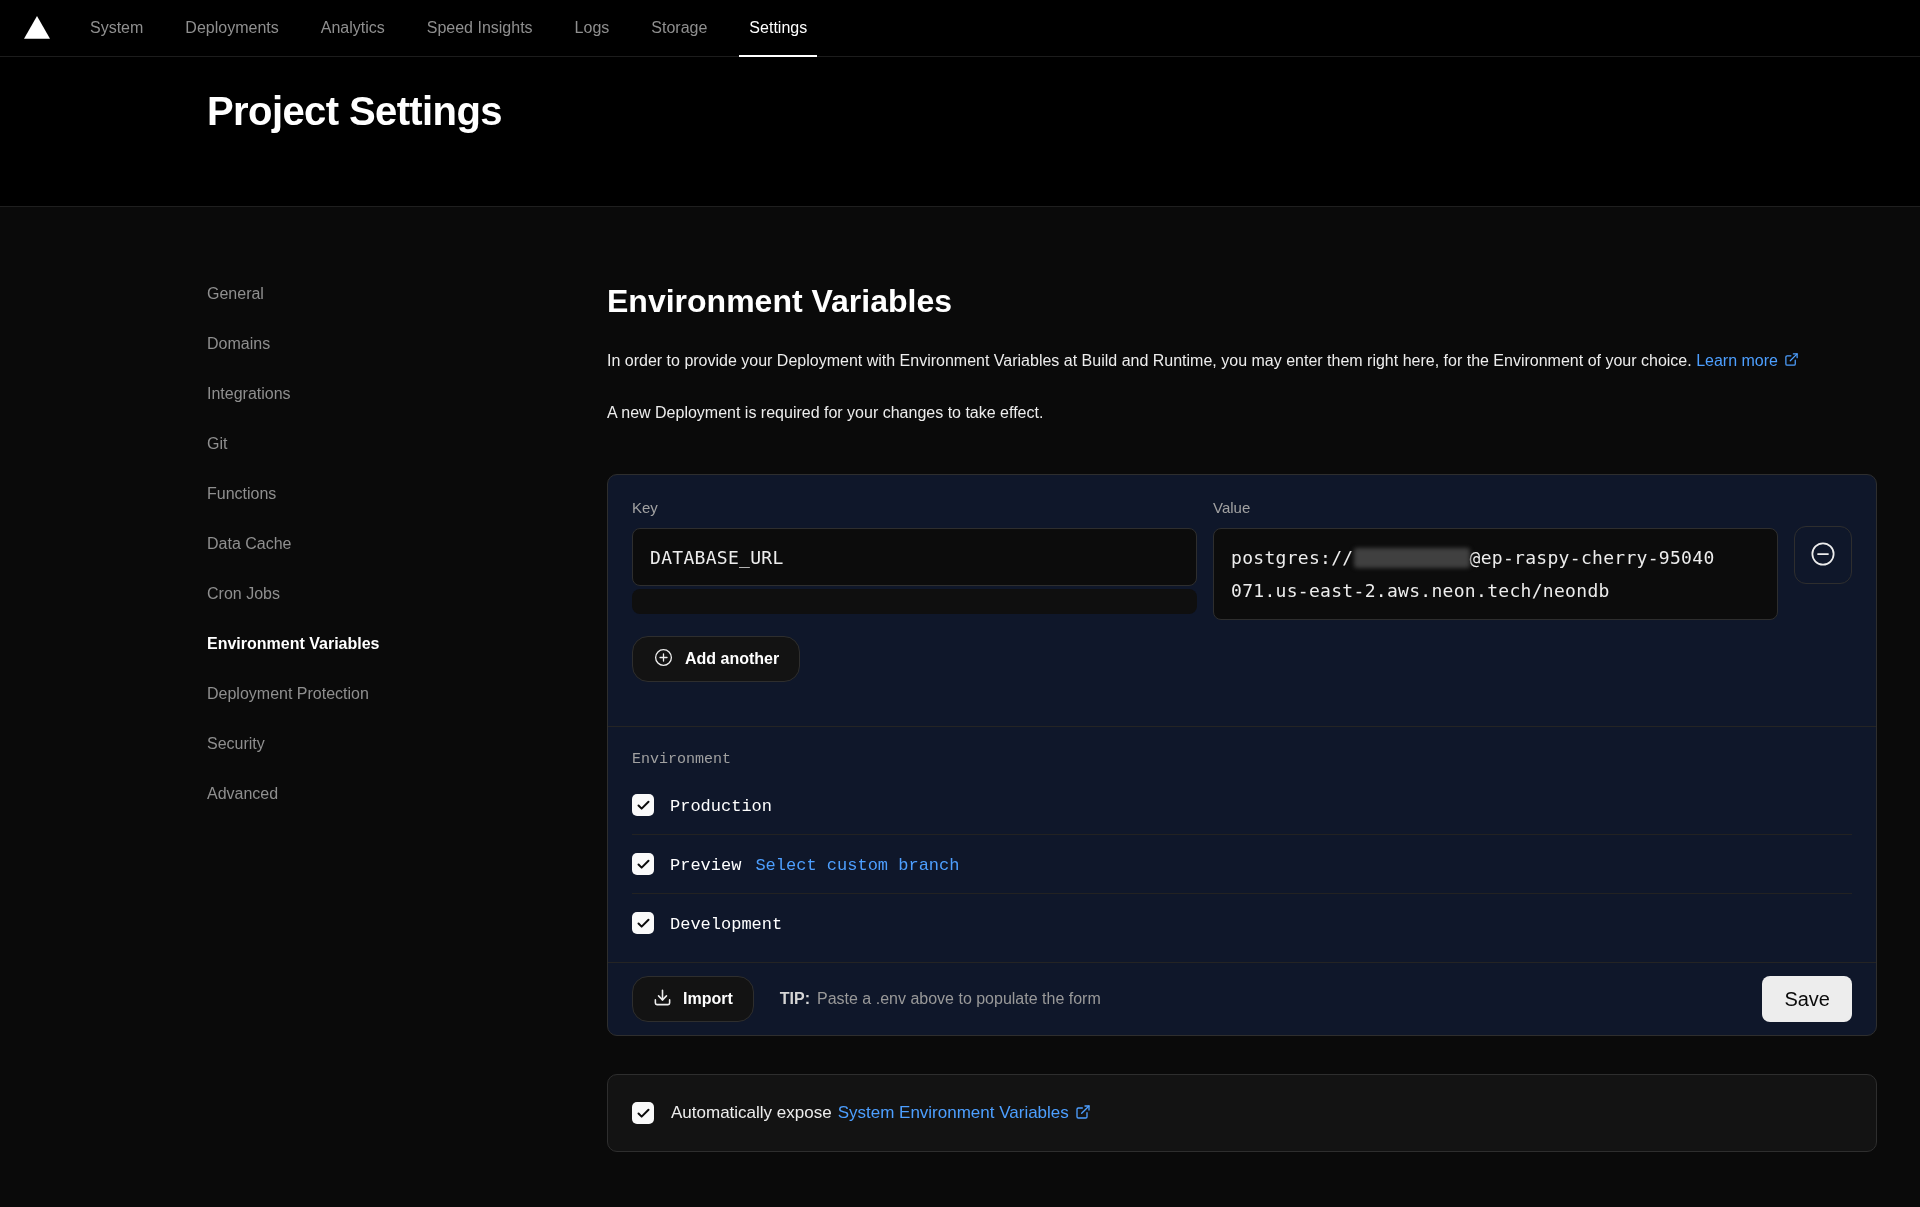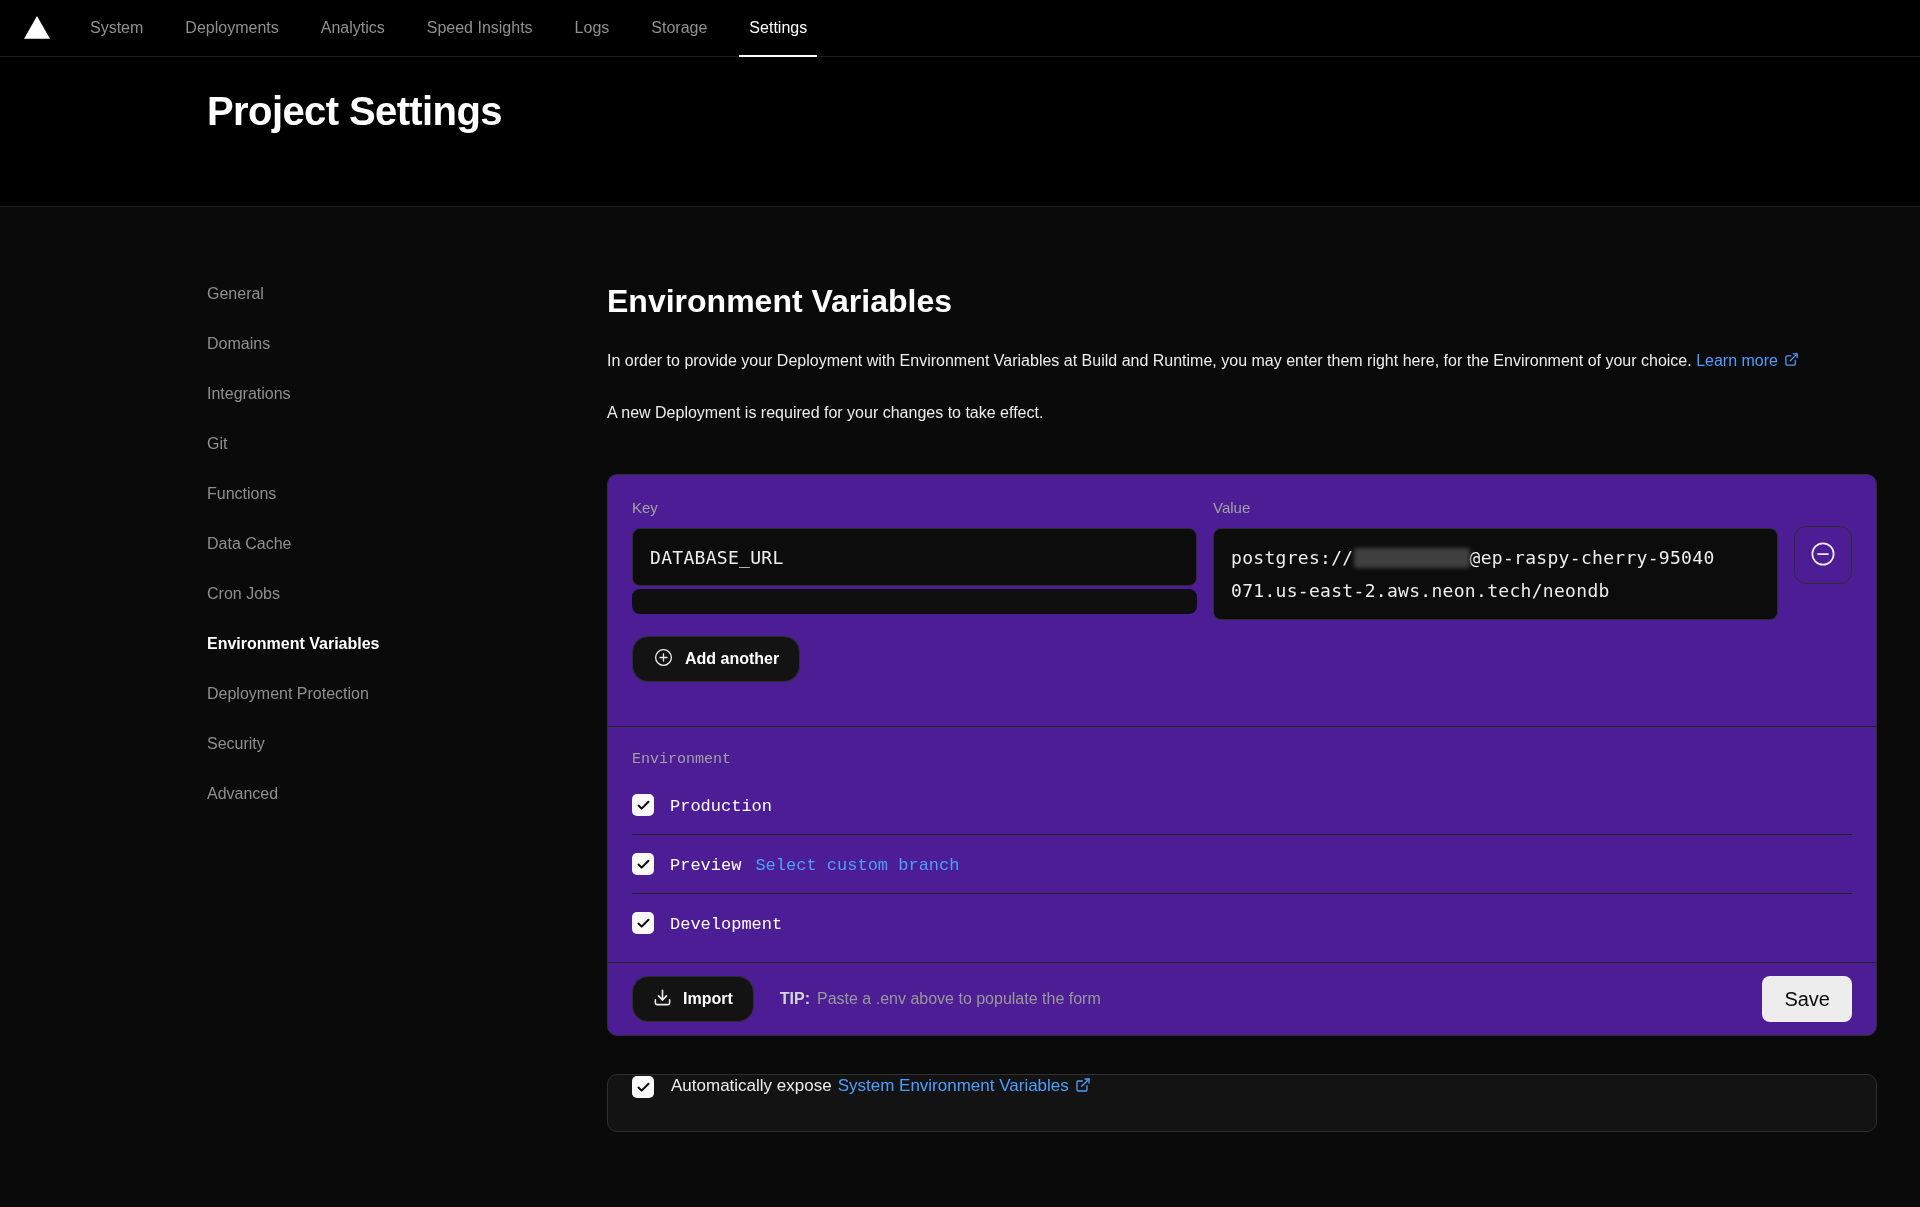--- a/index.html
+++ b/index.html
@@ -36,21 +36,21 @@
   .sidebar .side-item.active { color:#fff; font-weight:600; }
 
   .main { width:1270px; }
   .main h2 { margin:0 0 28px; font-size:32px; font-weight:600; color:#fff; }
   .desc { margin:0 0 26px; font-size:16px; line-height:26px; color:#ededed; max-width:1270px; }
   .inline-link { color:#4d9fff; cursor:pointer; }
   .ext-icon { display:inline-block; width:15px; height:15px; margin-left:6px; vertical-align:-1px; }
   .note { margin:0; font-size:16px; line-height:26px; color:#ededed; }
 
   
-  .card { border:1px solid #2e2e2e; border-radius:10px; background:#4c1d95; margin-top:48px; }
+  .card { border:1px solid #2e2e2e; border-radius:10px; background:#0f172a; margin-top:48px; }
   .section-1 { padding:24px; }
   .form-row { display:flex; gap:16px; align-items:flex-start; }
   .col { flex:1; min-width:0; }
   .field-label { display:block; font-size:15px; color:#a1a1a1; margin-bottom:12px; }
   .key-input {
     width:100%; height:58px; background:#0c0c0c; border:1px solid #2e2e2e; border-radius:8px;
     color:#ededed; font-family:"DejaVu Sans Mono","Liberation Mono",monospace;
     font-size:18px; letter-spacing:.3px; padding:0 17px; outline:none;
   }
   .key-shadow { height:25px; background:#0f0f0f; border-radius:8px; margin-top:3px; }
@@ -91,21 +91,21 @@
   .tip .tip-bold { color:#d6d6d6; font-weight:700; margin-right:7px; }
   .save-btn {
     height:46px; padding:0 22px; background:#ededed; color:#0a0a0a; border:none; border-radius:8px;
     font-size:20px; font-weight:500; cursor:pointer;
     font-family:"Liberation Sans","DejaVu Sans",sans-serif;
   }
 
   
   .auto-card {
     margin-top:38px; border:1px solid #2e2e2e; border-radius:10px; background:#131313;
-    height:58px; display:flex; align-items:flex-start; padding:1px 24px; font-size:17px;
+    height:78px; display:flex; align-items:center; padding:1px 24px; font-size:17px;
   }
   .auto-card .auto-text { color:#ededed; margin-left:17px; }
   .auto-card .inline-link { margin-left:6px; font-size:17px; }
   .auto-card .ext-icon { width:16px; height:16px; vertical-align:-2px; }
 </style>
 </head>
 <body>
 
 <nav class="topnav">
   <span class="logo">

